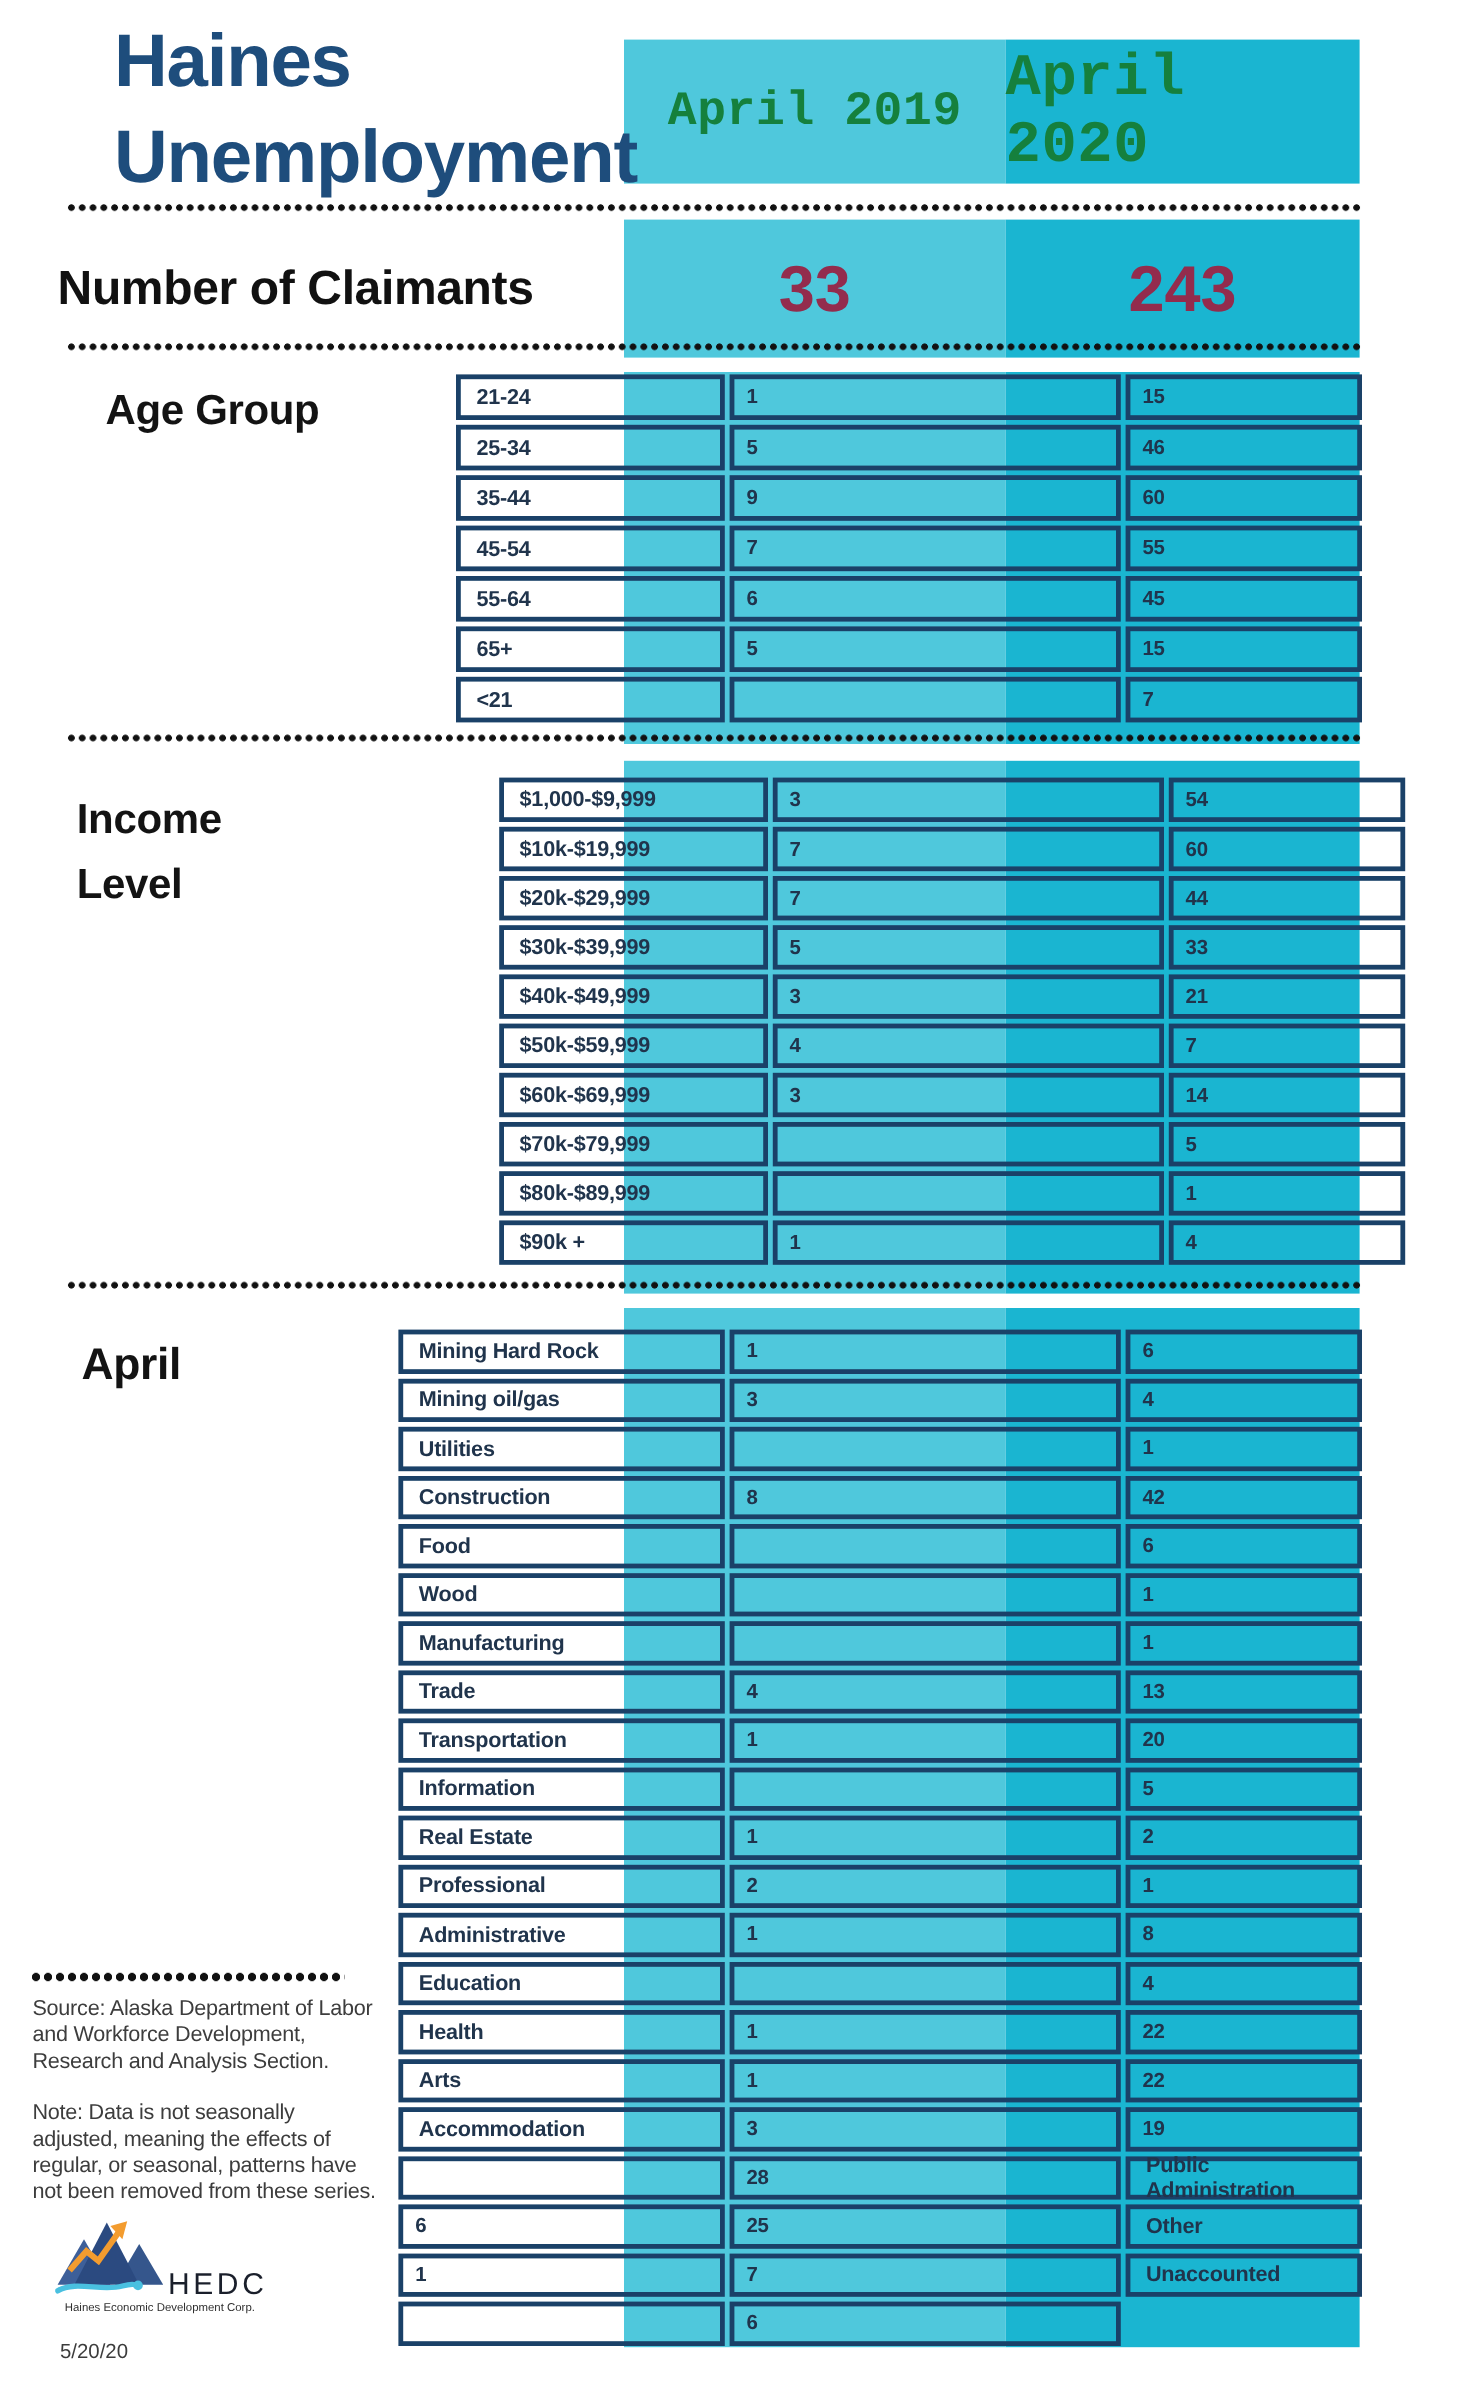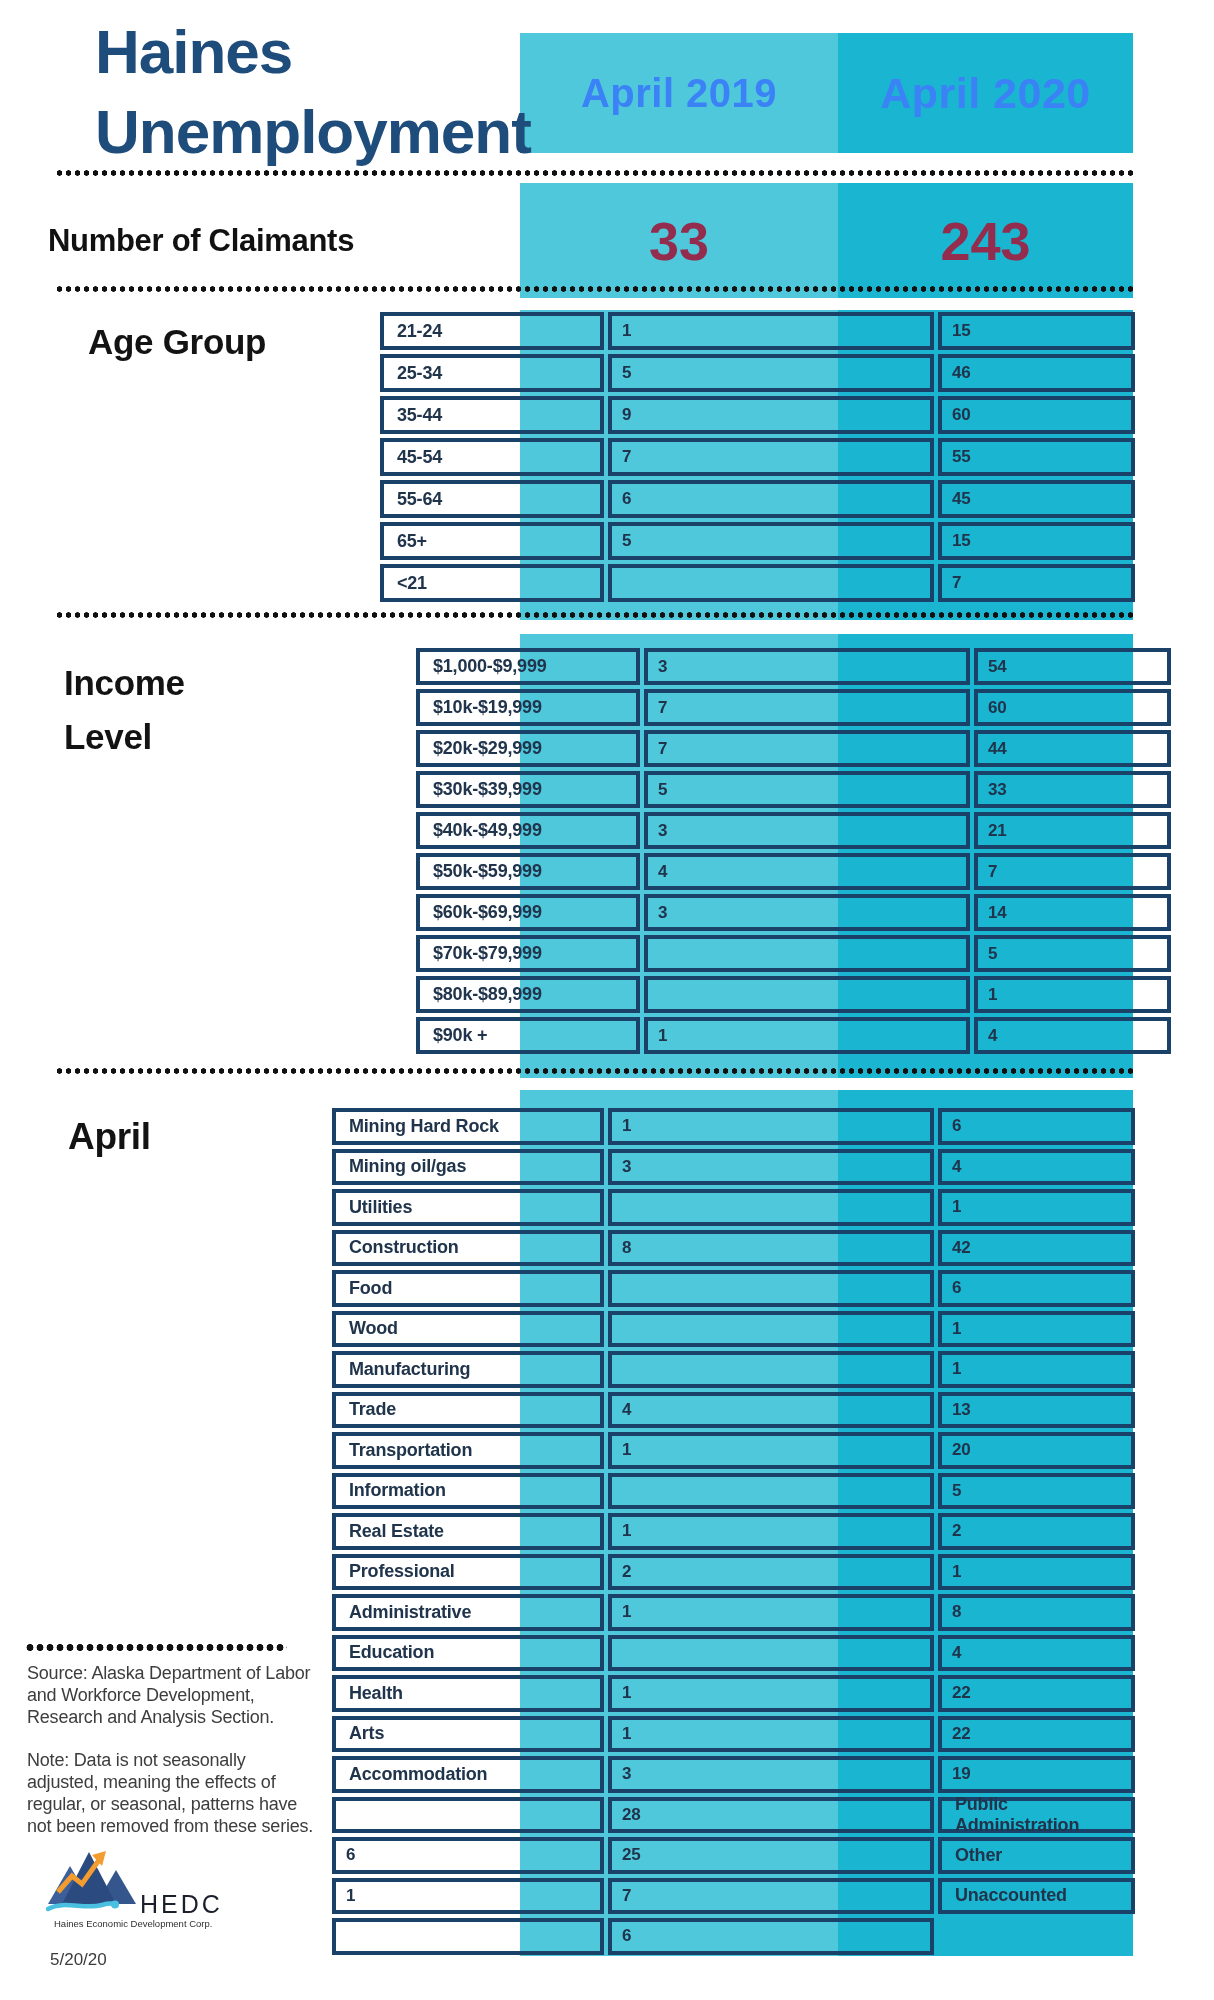--- a/index.html
+++ b/index.html
@@ -27,28 +27,28 @@
     background-image:radial-gradient(circle,#111 3.2px,transparent 3.7px);
     background-size:10px 7px;
   }
   
   .title{
     position:absolute;left:55px;top:12px;color:#1e4d7c;font-weight:bold;
     font-size:62px;line-height:80px;letter-spacing:-1px;margin-left:40px;
   }
   .col-head{
     position:absolute;top:33px;height:120px;display:flex;align-items:center;
-    justify-content:center;color:#3b82f6;font-weight:bold;letter-spacing:.5px;
+    justify-content:center;color:#15803d;font-weight:bold;letter-spacing:.5px;font-family:Liberation Mono, monospace;
   }
   .col-head.h2019{left:520px;width:318px;font-size:40px;}
-  .col-head.h2020{left:838px;width:295px;font-size:43px;}
+  .col-head.h2020{left:838px;width:295px;font-size:49px;}
   
   .claim-label{
     position:absolute;left:48px;top:183px;height:115px;display:flex;align-items:center;
-    color:#111;font-weight:bold;font-size:31px;letter-spacing:-.3px;
+    color:#111;font-weight:bold;font-size:40px;letter-spacing:-.3px;
   }
   .claim-num{
     position:absolute;top:183px;height:115px;display:flex;align-items:center;
     justify-content:center;color:#932c4d;font-weight:bold;font-size:54px;
   }
   .claim-num.n2019{left:520px;width:318px;}
   .claim-num.n2020{left:838px;width:295px;}
   
   .sec-head{position:absolute;color:#131313;font-weight:bold;letter-spacing:-.3px;}
   #head-age{left:58px;top:322px;font-size:35px;margin-left:30px;}

